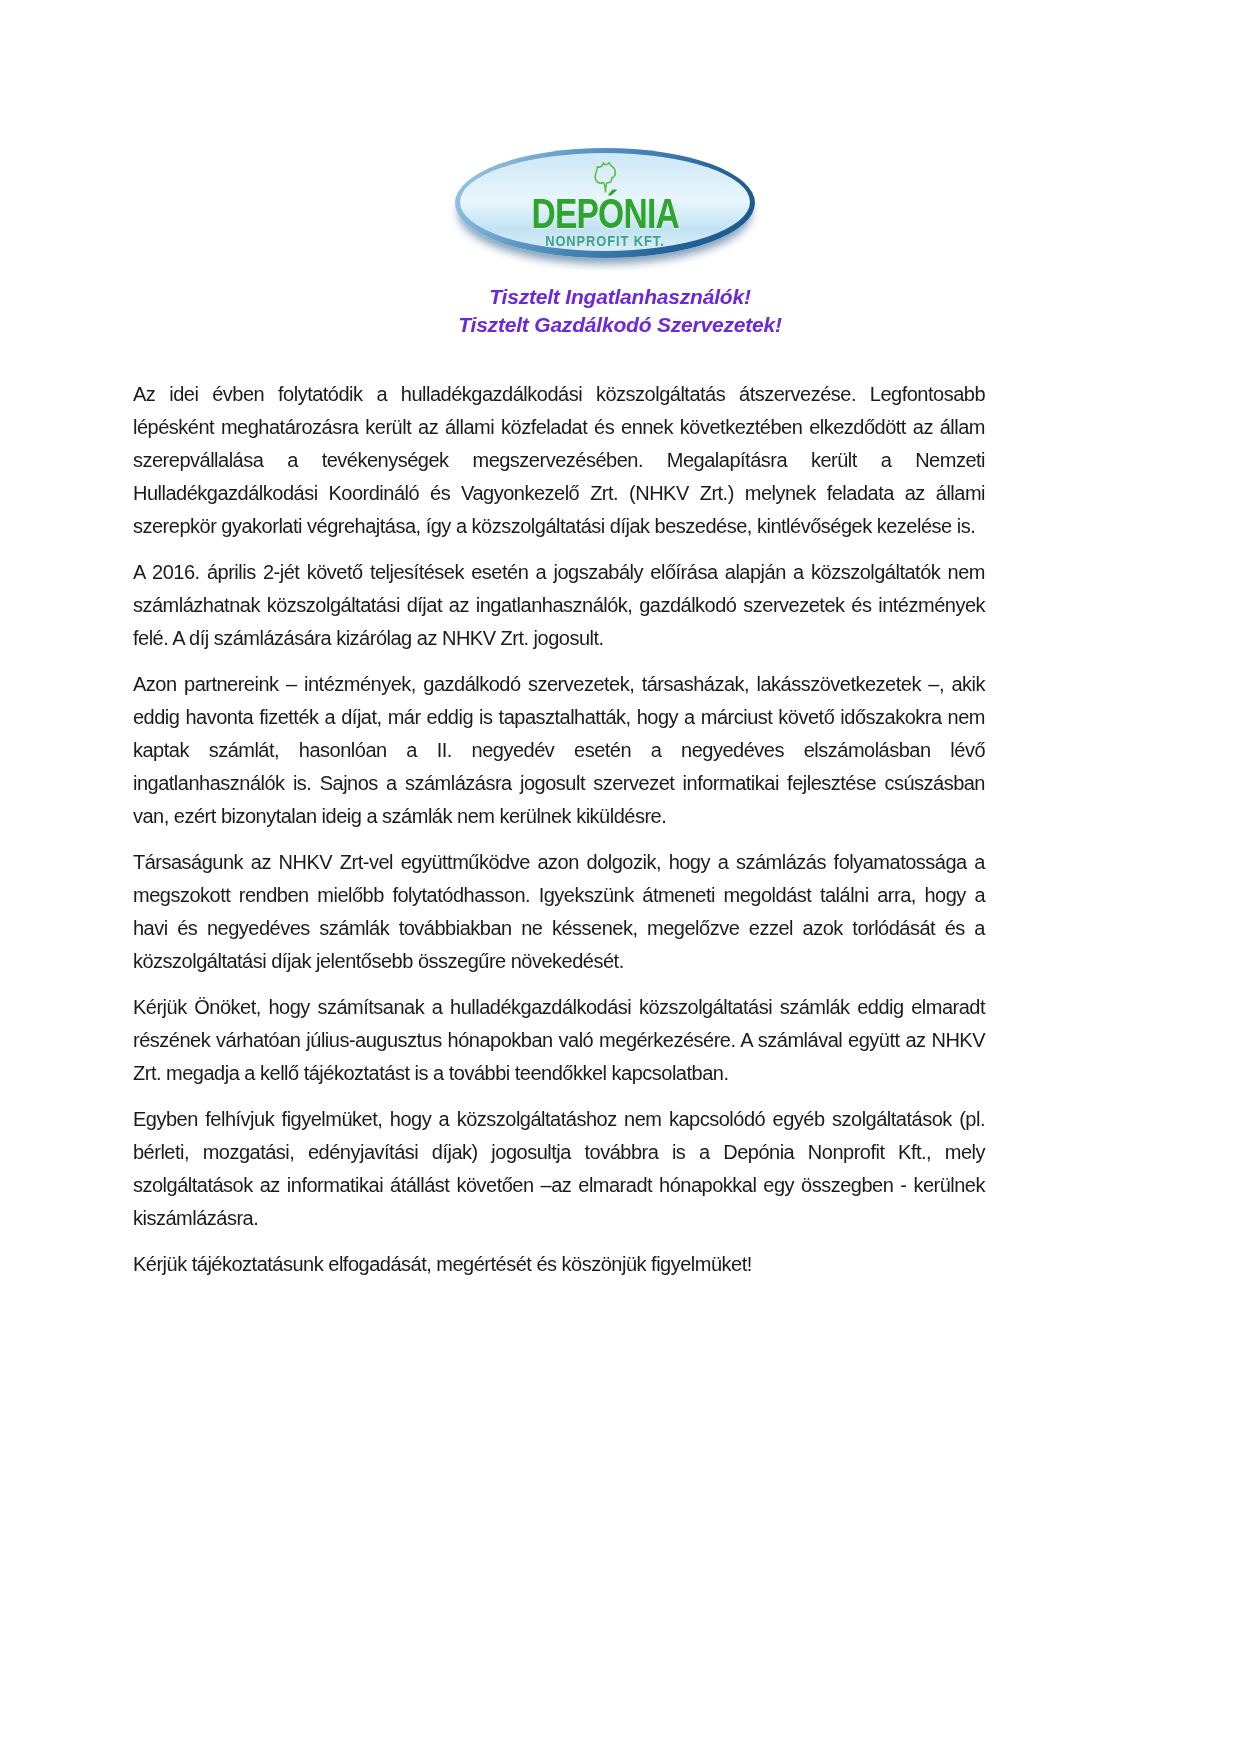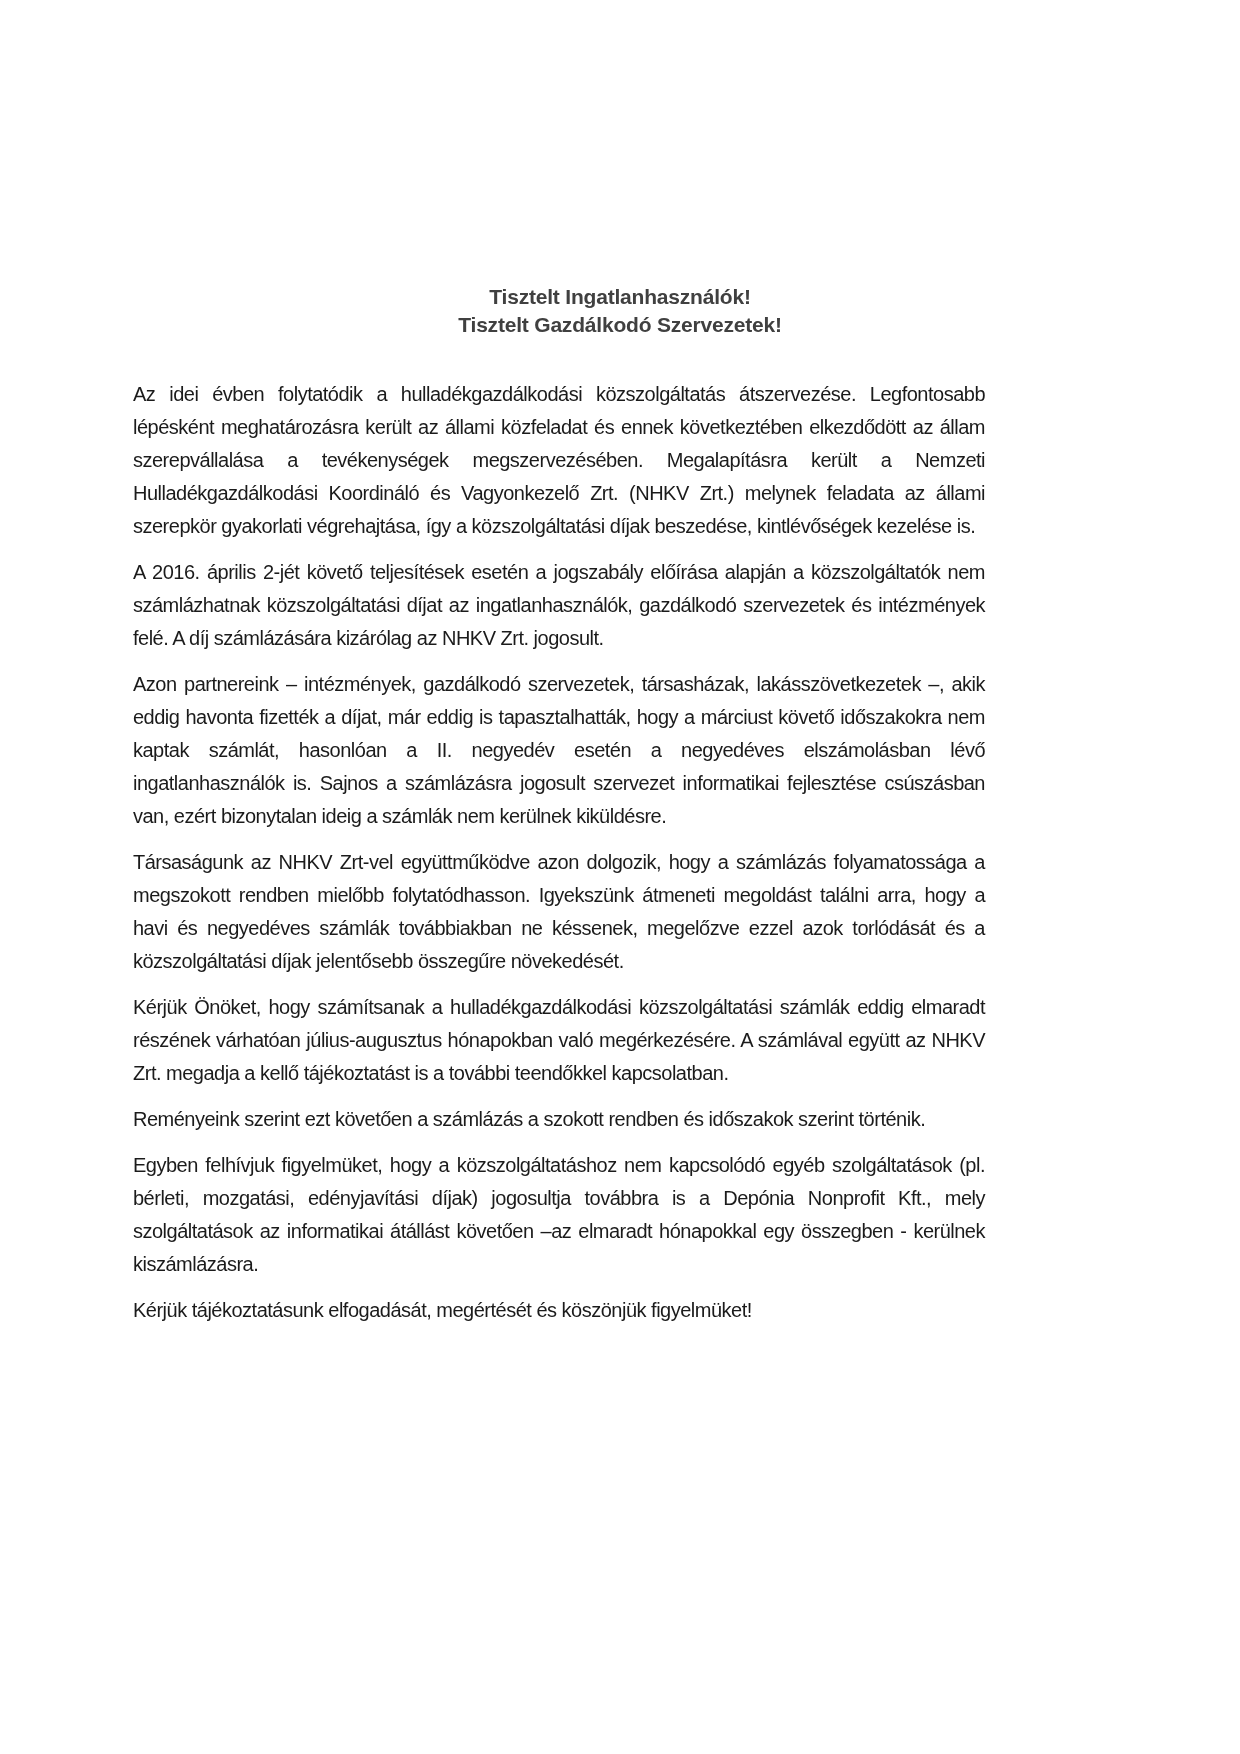--- a/index.html
+++ b/index.html
@@ -67,21 +67,22 @@
     left: 0;
     top: 283px;
     width: 100%;
     text-align: center;
   }
   .headings h1 {
     font-size: 21px;
     line-height: 28px;
     font-weight: bold;
     letter-spacing: -0.2px;
-    color: #404040;
+    color: #6d28d9;
+    font-style: italic;
   }
 
   
   .body-text {
     position: absolute;
     left: 133px;
     top: 378px;
     width: 852px;
   }
   .body-text p {
@@ -98,30 +99,48 @@
     letter-spacing: -0.5px;
     text-align: left;
     margin-top: 58px;
   }
 </style>
 </head>
 <body>
 
 <div class="page">
 
+  <div class="logo-wrap">
+    <div class="logo-outer">
+      <div class="logo-inner">
+        <svg class="logo-leaf" viewBox="0 0 24 30" width="29" height="36" aria-hidden="true">
+          <path d="M12 28 C12 24 11.4 21.6 10.4 19.6
+                   C7 21 3.4 19 3.4 15.2
+                   C3.4 11.6 5.4 9.6 5.2 6.4
+                   C7.4 7.4 9.4 6.2 10.2 3.2
+                   C11.2 5.2 13.2 5.4 15 3
+                   C15.8 6 18.8 6.2 19.8 9
+                   C20.8 12 20 14.8 17 15.8
+                   C18 18 15.8 20.2 13 19.8
+                   C12.4 22 12 24.4 12 28" fill="none" stroke="#5cbb43" stroke-width="1.3" stroke-linejoin="round"></path>
+        </svg>
+        <div class="logo-brand">DEPÓNIA</div>
+        <div class="logo-sub">NONPROFIT KFT.</div>
+      </div>
+    </div>
+  </div>
 
   <div class="headings">
     <h1>Tisztelt Ingatlanhasználók!</h1>
     <h1>Tisztelt Gazdálkodó Szervezetek!</h1>
   </div>
 
   <div class="body-text">
     <p>Az idei évben folytatódik a hulladékgazdálkodási közszolgáltatás átszervezése. Legfontosabb lépésként meghatározásra került az állami közfeladat és ennek következtében elkezdődött az állam szerepvállalása a tevékenységek megszervezésében. Megalapításra került a Nemzeti Hulladékgazdálkodási Koordináló és Vagyonkezelő Zrt. (NHKV Zrt.) melynek feladata az állami szerepkör gyakorlati végrehajtása, így a közszolgáltatási díjak beszedése, kintlévőségek kezelése is.</p>
     <p>A 2016. április 2-jét követő teljesítések esetén a jogszabály előírása alapján a közszolgáltatók nem számlázhatnak közszolgáltatási díjat az ingatlanhasználók, gazdálkodó szervezetek és intézmények felé. A díj számlázására kizárólag az NHKV Zrt. jogosult.</p>
     <p>Azon partnereink – intézmények, gazdálkodó szervezetek, társasházak, lakásszövetkezetek –, akik eddig havonta fizették a díjat, már eddig is tapasztalhatták, hogy a márciust követő időszakokra nem kaptak számlát, hasonlóan a II. negyedév esetén a negyedéves elszámolásban lévő ingatlanhasználók is. Sajnos a számlázásra jogosult szervezet informatikai fejlesztése csúszásban van, ezért bizonytalan ideig a számlák nem kerülnek kiküldésre.</p>
     <p>Társaságunk az NHKV Zrt-vel együttműködve azon dolgozik, hogy a számlázás folyamatossága a megszokott rendben mielőbb folytatódhasson. Igyekszünk átmeneti megoldást találni arra, hogy a havi és negyedéves számlák továbbiakban ne késsenek, megelőzve ezzel azok torlódását és a közszolgáltatási díjak jelentősebb összegűre növekedését.</p>
     <p>Kérjük Önöket, hogy számítsanak a hulladékgazdálkodási közszolgáltatási számlák eddig elmaradt részének várhatóan július-augusztus hónapokban való megérkezésére. A számlával együtt az NHKV Zrt. megadja a kellő tájékoztatást is a további teendőkkel kapcsolatban.</p>
-    <p class="single">Reményeink szerint ezt követően a számlázás a szokott rendben és időszakok szerint történik.</p>
     <p>Egyben felhívjuk figyelmüket, hogy a közszolgáltatáshoz nem kapcsolódó egyéb szolgáltatások (pl. bérleti, mozgatási, edényjavítási díjak) jogosultja továbbra is a Depónia Nonprofit Kft., mely szolgáltatások az informatikai átállást követően –az elmaradt hónapokkal egy összegben - kerülnek kiszámlázásra.</p>
     <p class="single">Kérjük tájékoztatásunk elfogadását, megértését és köszönjük figyelmüket!</p>
   </div>
 
 </div>
 
 </body></html>

